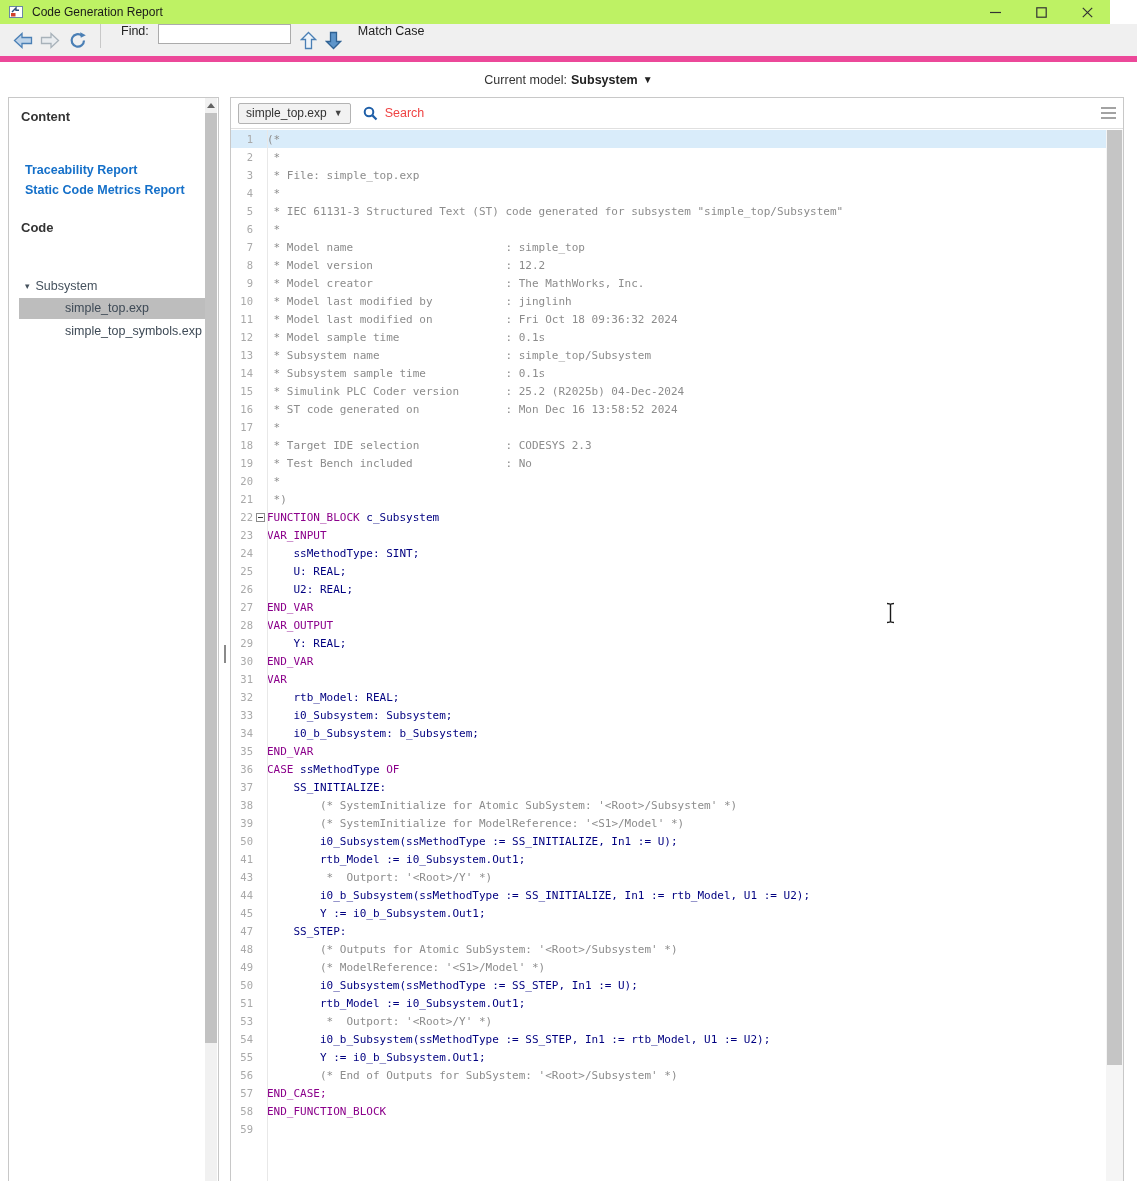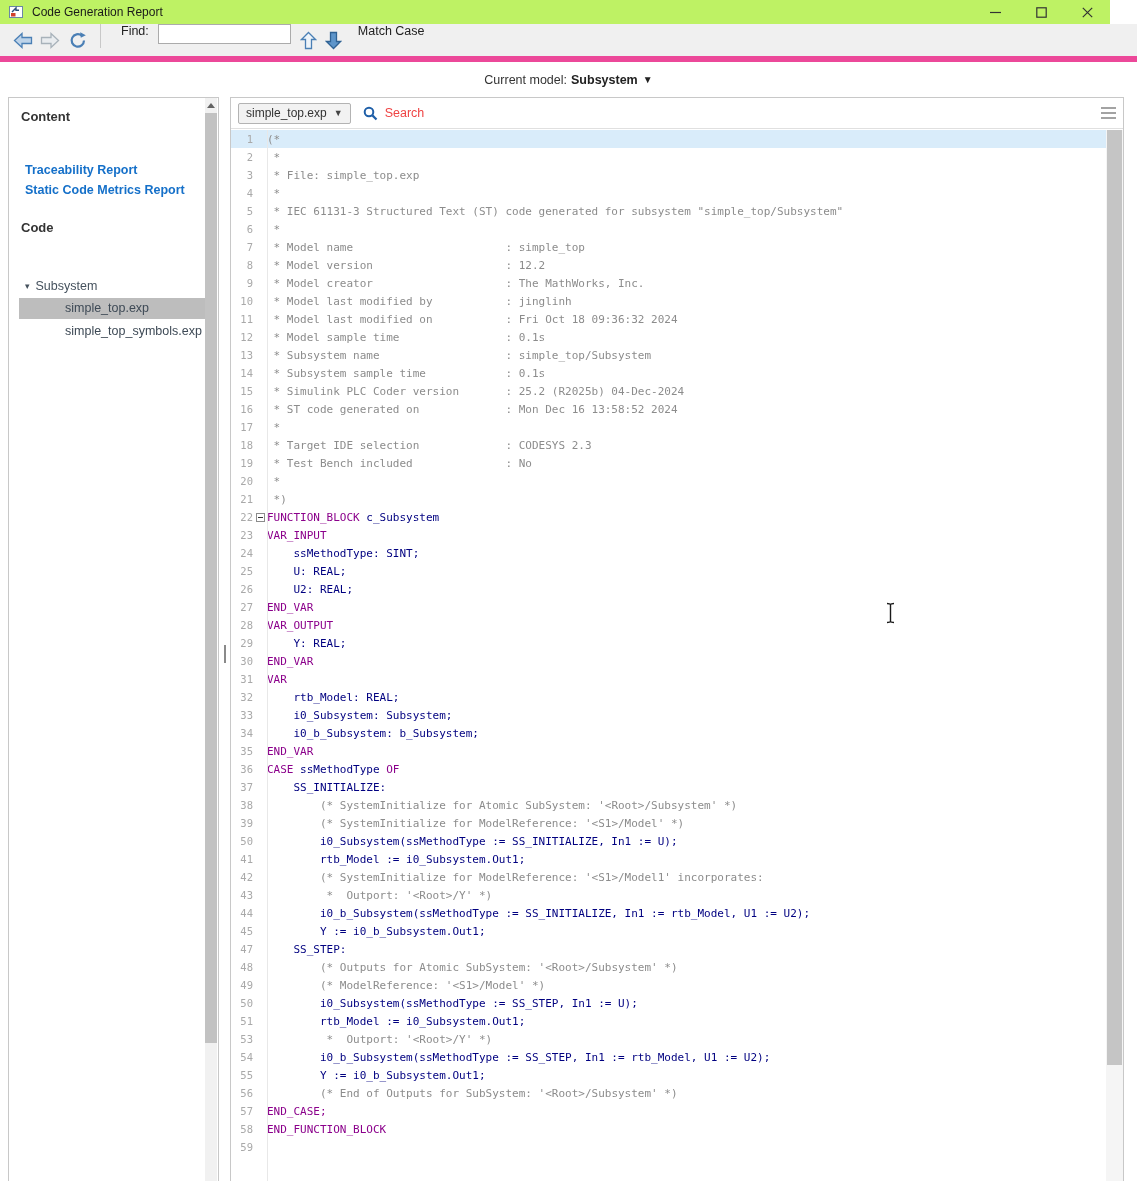--- a/index.html
+++ b/index.html
@@ -267,21 +267,20 @@
       <div class="code-line"><span class="gut">32</span><span class="foldcell"></span><span class="ltext"><span class="t-n">    rtb_Model: REAL;</span></span></div>
       <div class="code-line"><span class="gut">33</span><span class="foldcell"></span><span class="ltext"><span class="t-n">    i0_Subsystem: Subsystem;</span></span></div>
       <div class="code-line"><span class="gut">34</span><span class="foldcell"></span><span class="ltext"><span class="t-n">    i0_b_Subsystem: b_Subsystem;</span></span></div>
       <div class="code-line"><span class="gut">35</span><span class="foldcell"></span><span class="ltext"><span class="t-k">END_VAR</span></span></div>
       <div class="code-line"><span class="gut">36</span><span class="foldcell"></span><span class="ltext"><span class="t-k">CASE</span><span class="t-n"> ssMethodType </span><span class="t-k">OF</span></span></div>
       <div class="code-line"><span class="gut">37</span><span class="foldcell"></span><span class="ltext"><span class="t-n">    SS_INITIALIZE:</span></span></div>
       <div class="code-line"><span class="gut">38</span><span class="foldcell"></span><span class="ltext"><span class="t-n">        </span><span class="t-c">(* SystemInitialize for Atomic SubSystem: '&lt;Root&gt;/Subsystem' *)</span></span></div>
       <div class="code-line"><span class="gut">39</span><span class="foldcell"></span><span class="ltext"><span class="t-n">        </span><span class="t-c">(* SystemInitialize for ModelReference: '&lt;S1&gt;/Model' *)</span></span></div>
       <div class="code-line"><span class="gut">50</span><span class="foldcell"></span><span class="ltext"><span class="t-n">        i0_Subsystem(ssMethodType := SS_INITIALIZE, In1 := U);</span></span></div>
       <div class="code-line"><span class="gut">41</span><span class="foldcell"></span><span class="ltext"><span class="t-n">        rtb_Model := i0_Subsystem.Out1;</span></span></div>
-      <div class="code-line"><span class="gut">42</span><span class="foldcell"></span><span class="ltext"><span class="t-n">        </span><span class="t-c">(* SystemInitialize for ModelReference: '&lt;S1&gt;/Model1' incorporates:</span></span></div>
       <div class="code-line"><span class="gut">43</span><span class="foldcell"></span><span class="ltext"><span class="t-c">         *  Outport: '&lt;Root&gt;/Y' *)</span></span></div>
       <div class="code-line"><span class="gut">44</span><span class="foldcell"></span><span class="ltext"><span class="t-n">        i0_b_Subsystem(ssMethodType := SS_INITIALIZE, In1 := rtb_Model, U1 := U2);</span></span></div>
       <div class="code-line"><span class="gut">45</span><span class="foldcell"></span><span class="ltext"><span class="t-n">        Y := i0_b_Subsystem.Out1;</span></span></div>
       <div class="code-line"><span class="gut">47</span><span class="foldcell"></span><span class="ltext"><span class="t-n">    SS_STEP:</span></span></div>
       <div class="code-line"><span class="gut">48</span><span class="foldcell"></span><span class="ltext"><span class="t-n">        </span><span class="t-c">(* Outputs for Atomic SubSystem: '&lt;Root&gt;/Subsystem' *)</span></span></div>
       <div class="code-line"><span class="gut">49</span><span class="foldcell"></span><span class="ltext"><span class="t-n">        </span><span class="t-c">(* ModelReference: '&lt;S1&gt;/Model' *)</span></span></div>
       <div class="code-line"><span class="gut">50</span><span class="foldcell"></span><span class="ltext"><span class="t-n">        i0_Subsystem(ssMethodType := SS_STEP, In1 := U);</span></span></div>
       <div class="code-line"><span class="gut">51</span><span class="foldcell"></span><span class="ltext"><span class="t-n">        rtb_Model := i0_Subsystem.Out1;</span></span></div>
       <div class="code-line"><span class="gut">53</span><span class="foldcell"></span><span class="ltext"><span class="t-c">         *  Outport: '&lt;Root&gt;/Y' *)</span></span></div>
       <div class="code-line"><span class="gut">54</span><span class="foldcell"></span><span class="ltext"><span class="t-n">        i0_b_Subsystem(ssMethodType := SS_STEP, In1 := rtb_Model, U1 := U2);</span></span></div>

